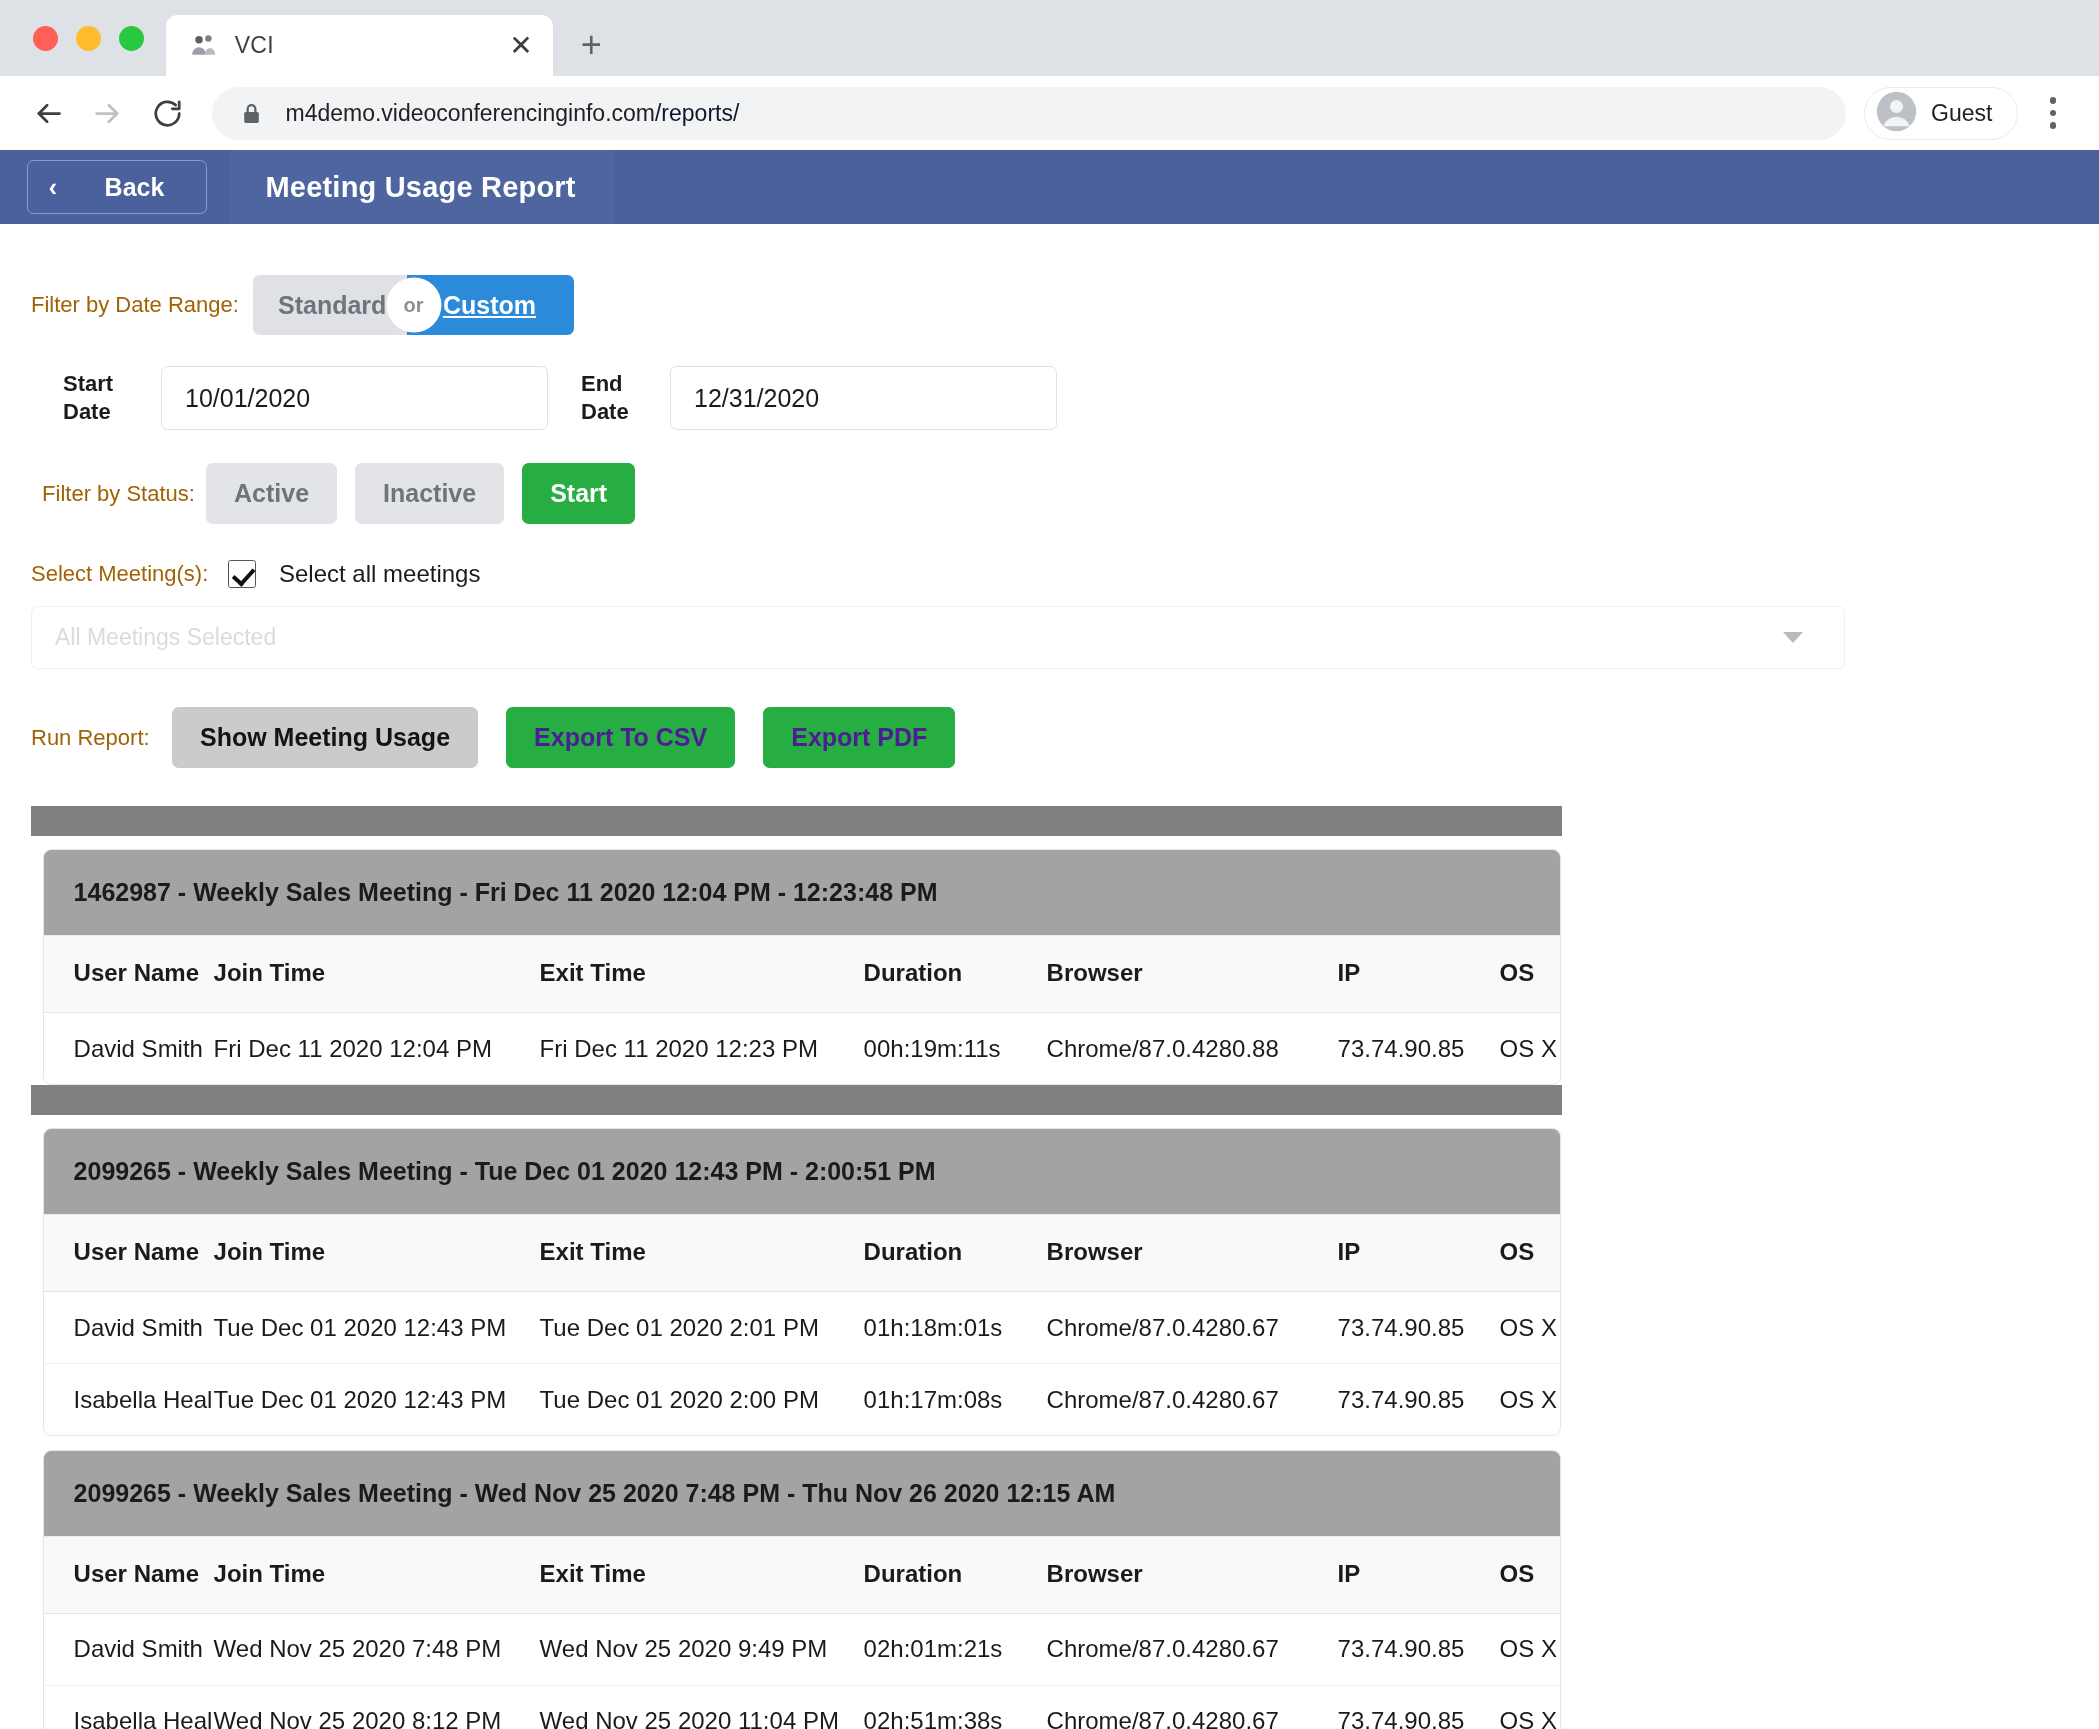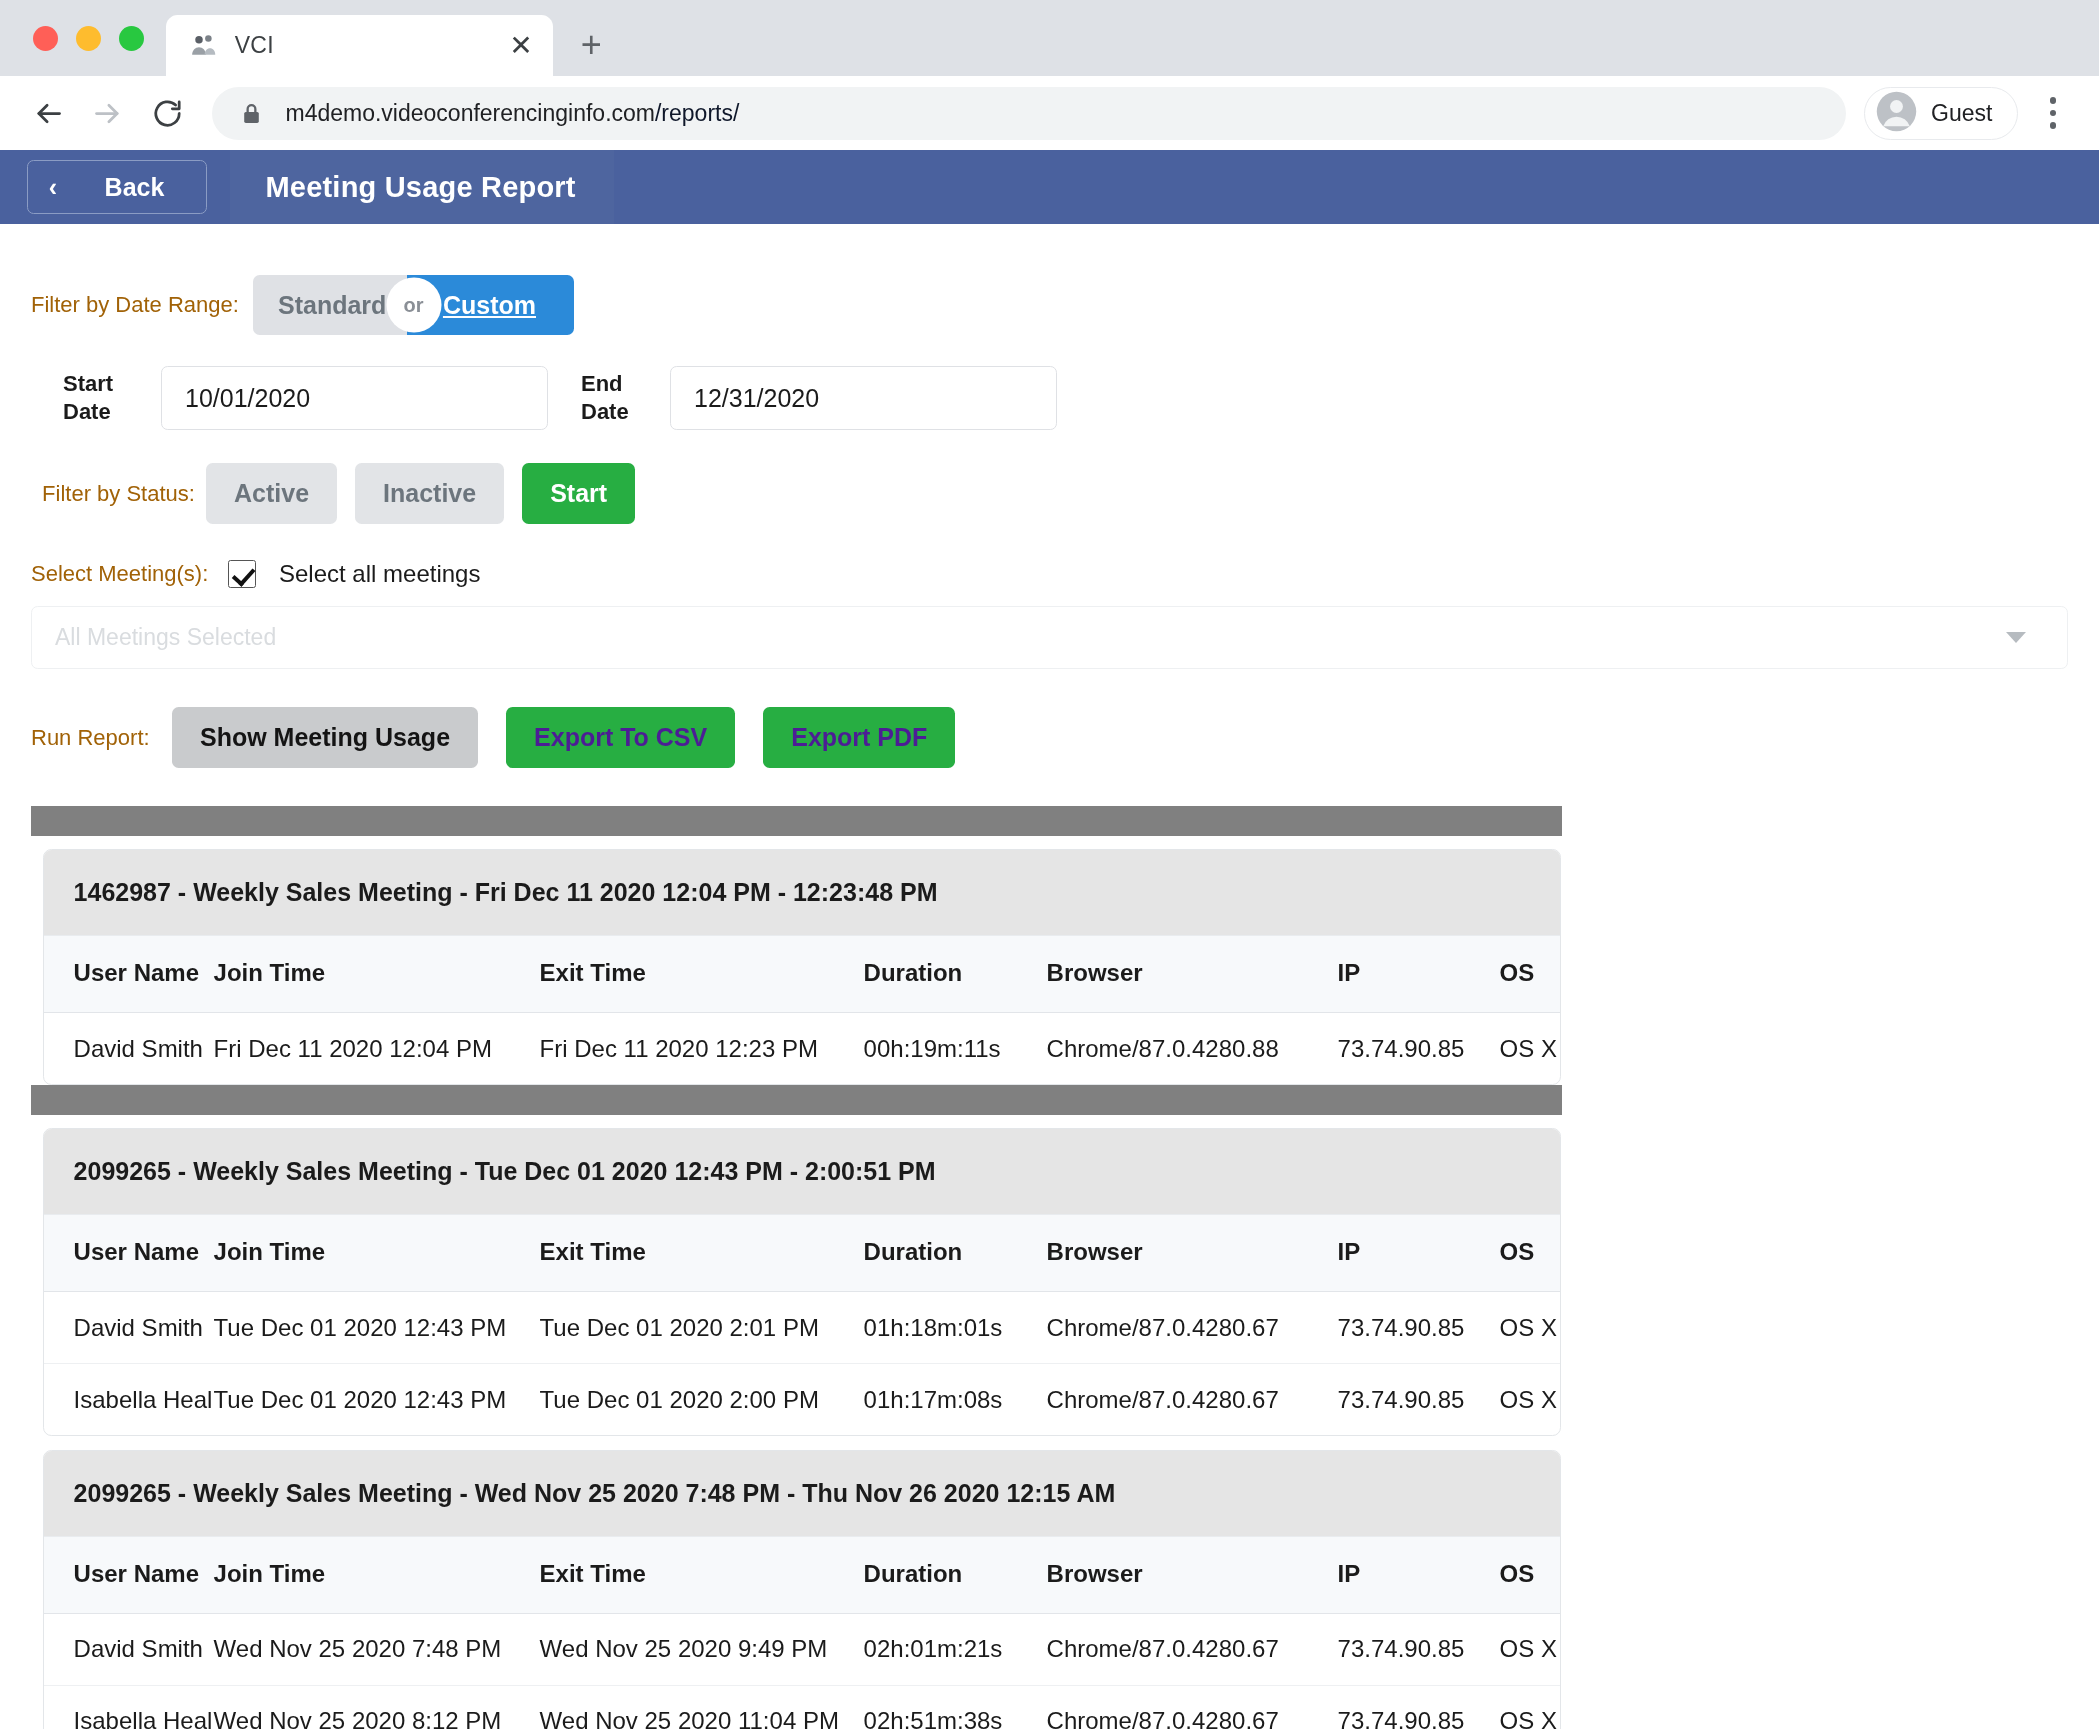--- a/index.html
+++ b/index.html
@@ -106,21 +106,21 @@
     width:28px; height:28px; border:1.7px solid #555; background:#fff; border-radius:2.5px;
     position:relative; cursor:pointer; margin-right:23px;
   }
   .chk:after {
     content:""; position:absolute; left:8.3px; top:2.5px; width:9px; height:17.4px;
     border:solid #111; border-width:0 4.1px 4.1px 0; transform:rotate(42deg);
   }
   .chk-label { font-size:24px; color:#1b1b1b; }
 
   .meeting-select {
-    margin-top:18px; height:63px; width:2037px;
+    margin-top:18px; height:63px; width:1814px;
     border:1.7px solid #eef0f2; border-radius:6.6px; background:#fff;
     display:flex; align-items:center; padding:0 23px;
     cursor:pointer;
   }
   .ms-placeholder { flex:1; font-size:23px; color:#d9dcdf; }
   .ms-caret { width:0;height:0;border-left:10.7px solid transparent;border-right:10.7px solid transparent;border-top:11.6px solid #b6bbc0; margin-right:18px; }
 
   .row-run { margin-top:38px; }
   .row-run .lbl { width:141px; }
   .btn { height:61px; border-radius:6.6px; display:flex; align-items:center; justify-content:center;
@@ -128,21 +128,21 @@
   .btn.grey { background:#c9cbcd; color:#141414; }
   .btn.green { background:#27ae42; color:#4c1d95; }
 
   
   .report { margin-top:38px; width:1531px; }
   .divider-bar { height:30px; background:#808080; width:1531px; }
   .card {
     border:1.7px solid #e3e6e9; border-radius:8.3px; background:#fff;
     width:1518px; margin:13.2px 0 0 11.6px; overflow:hidden;
   }
-  .card-head { background:#e5e5e5; border-bottom:1.7px solid #e9ecef; padding:28px 30px 28px 30px; }
+  .card-head { background:#a3a3a3; border-bottom:1.7px solid #e9ecef; padding:28px 30px 28px 30px; }
   .card-title { font-size:25px; font-weight:700; color:#1b1b1b; }
   .tbl { width:100%; border-collapse:collapse; }
   .tbl th {
     background:#f7f9fb; text-align:left; font-size:24px; font-weight:700; color:#1b1b1b;
     padding:23px 0 25px 0; border-bottom:1.7px solid #e2e5e9;
   }
   .tbl td { font-size:24px; color:#1b1b1b; padding:21.5px 0 21.5px 0; border-bottom:1.7px solid #eef0f2; }
   .tbl tr:last-child td { border-bottom:none; }
   .c-user { width:170px; padding-left:30px !important; }
   .c-join { width:326px; }

